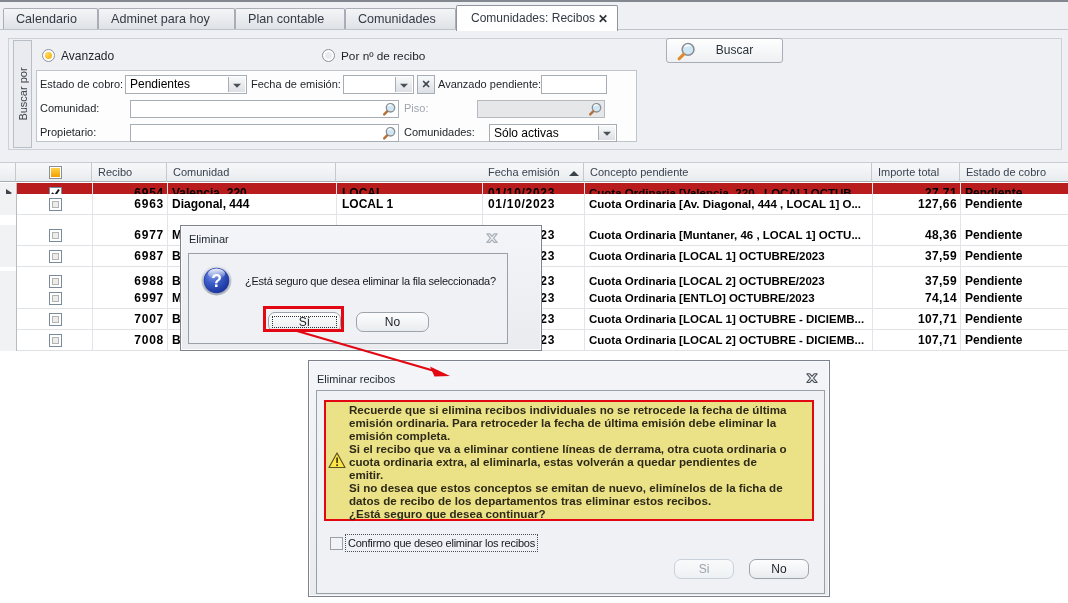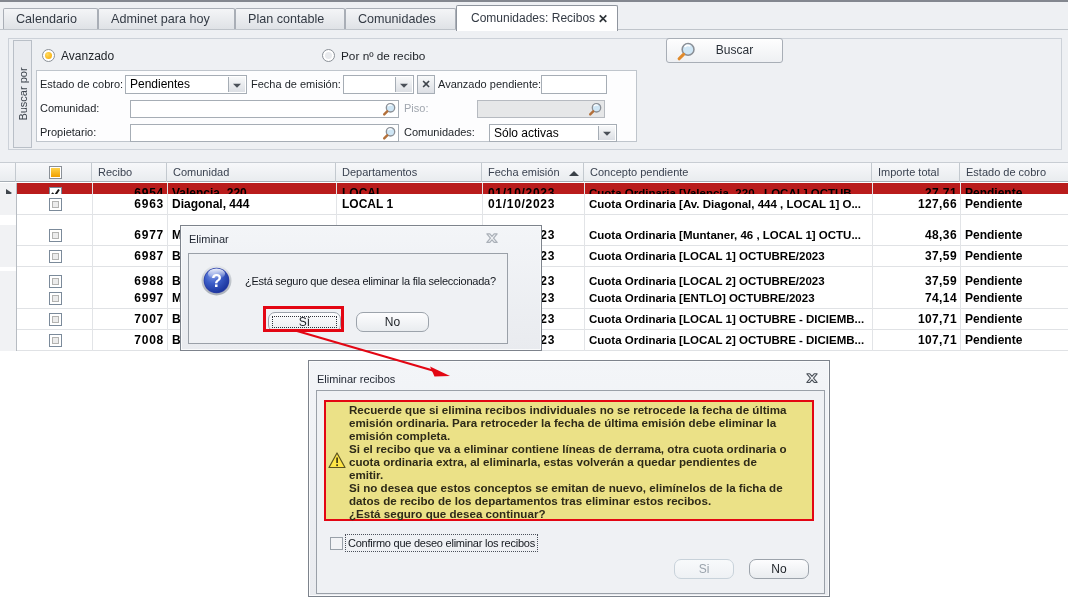--- a/index.html
+++ b/index.html
@@ -131,21 +131,20 @@
 <div class="abs" id="btnbuscar"><svg style="position:absolute; left:9px; top:2px;" width="21" height="21" viewBox="0 0 20 19">
       <use href="#magbig"></use>
     </svg><span style="margin-left:20px;">Buscar</span></div>
 
 <div class="abs" id="grid">
   <div id="ghead">
     <div class="hcell" style="left:0; width:16px;"></div>
     <div class="hcell" style="left:17px; width:75px;"></div>
     <div class="hcell" style="left:93px; width:74px;">Recibo</div>
     <div class="hcell" style="left:168px; width:168px;">Comunidad</div>
-    <div class="hcell" style="left:337px; width:145px;">Departamentos</div>
     <div class="hcell" style="left:483px; width:101px;">Fecha emisión</div>
     <div class="hcell" style="left:585px; width:287px;">Concepto pendiente</div>
     <div class="hcell" style="left:873px; width:87px;">Importe total</div>
     <div class="hcell" style="left:961px; width:107px; border-right:none;">Estado de cobro</div>
     <div style="position:absolute; left:569px; top:8px; width:0; height:0; border-left:5px solid transparent; border-right:5px solid transparent; border-bottom:5px solid #3a4148;"></div>
     <div class="cb" style="left:49px; top:3px; border-color:#8a9097;">
         <span style="position:absolute; left:1px; top:1px; width:9px; height:9px; background:linear-gradient(#ffd24a,#f09f00);"></span>
       </div>
   </div>
   <div id="gridrows">

